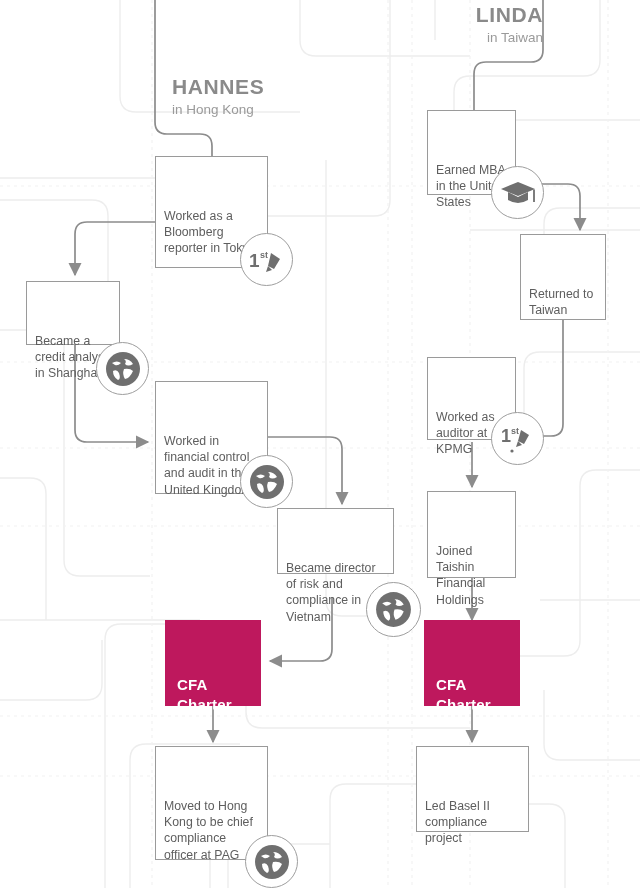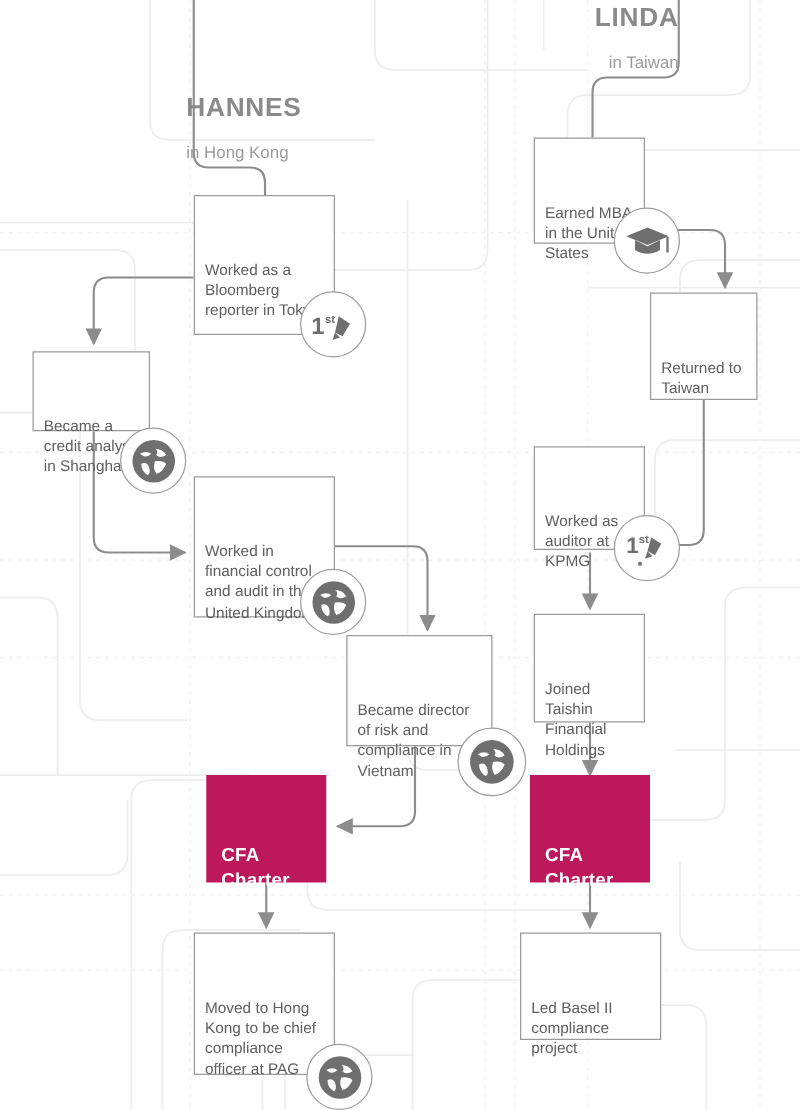--- a/index.html
+++ b/index.html
@@ -15,21 +15,21 @@
   #bg-layer{z-index:0;}
   #flow-layer{z-index:1;}
 
   
   .person{position:absolute;z-index:3;}
   .person .pname{
     font-size:21px;font-weight:bold;letter-spacing:.6px;
     color:#8a8a8a;line-height:1.05;white-space:nowrap;
   }
   .person .ploc{
-    font-size:13.5px;color:#9a9a9a;line-height:1.2;margin-top:16px;white-space:nowrap;
+    font-size:13.5px;color:#9a9a9a;line-height:1.2;margin-top:4px;white-space:nowrap;
   }
   .person.c-right{text-align:right;}
 
   
   .node{
     position:absolute;z-index:3;box-sizing:border-box;
     border:1px solid #9a9a9a;background:#ffffff;
   }
   .node .ntext{
     position:absolute;left:8px;top:6px;right:6px;
@@ -125,39 +125,39 @@
       <path d="M563 320 V424 Q563 436 551 436 H524" marker-end="url(#ar)"></path>
 
       <path d="M472 442 V487" marker-end="url(#ar)"></path>
 
       <path d="M472 578 V620" marker-end="url(#ar)"></path>
 
       <path d="M472 706 V742" marker-end="url(#ar)"></path>
     </g>
   </svg>
 
-  <div class="person" style="left:149px;top:76px;">
+  <div class="person" style="left:172px;top:76px;">
     <div class="pname">HANNES</div>
     <div class="ploc">in Hong Kong</div>
   </div>
   <div class="person c-right" style="left:398px;top:4px;width:145px;">
     <div class="pname">LINDA</div>
     <div class="ploc">in Taiwan</div>
   </div>
 
   <div class="node" style="left:155px;top:156px;width:113px;height:112px;">
     <div class="ntext">Worked as a Bloomberg reporter in Tokyo</div>
   </div>
   <div class="node" style="left:26px;top:281px;width:94px;height:64px;">
     <div class="ntext">Became a credit analyst in Shanghai</div>
   </div>
   <div class="node" style="left:155px;top:381px;width:113px;height:113px;">
     <div class="ntext">Worked in financial control and audit in the United Kingdom</div>
   </div>
-  <div class="node" style="left:277px;top:508px;width:117px;height:89px;">
+  <div class="node" style="left:277px;top:508px;width:117px;height:66px;">
     <div class="ntext">Became director of risk and compliance in Vietnam</div>
   </div>
   <div class="node charter" style="left:165px;top:620px;width:96px;height:86px;">
     <div class="ntext">CFA Charter</div>
   </div>
   <div class="node" style="left:155px;top:746px;width:113px;height:114px;">
     <div class="ntext">Moved to Hong Kong to be chief compliance officer at PAG</div>
   </div>
 
   <div class="node" style="left:427px;top:110px;width:89px;height:85px;">

